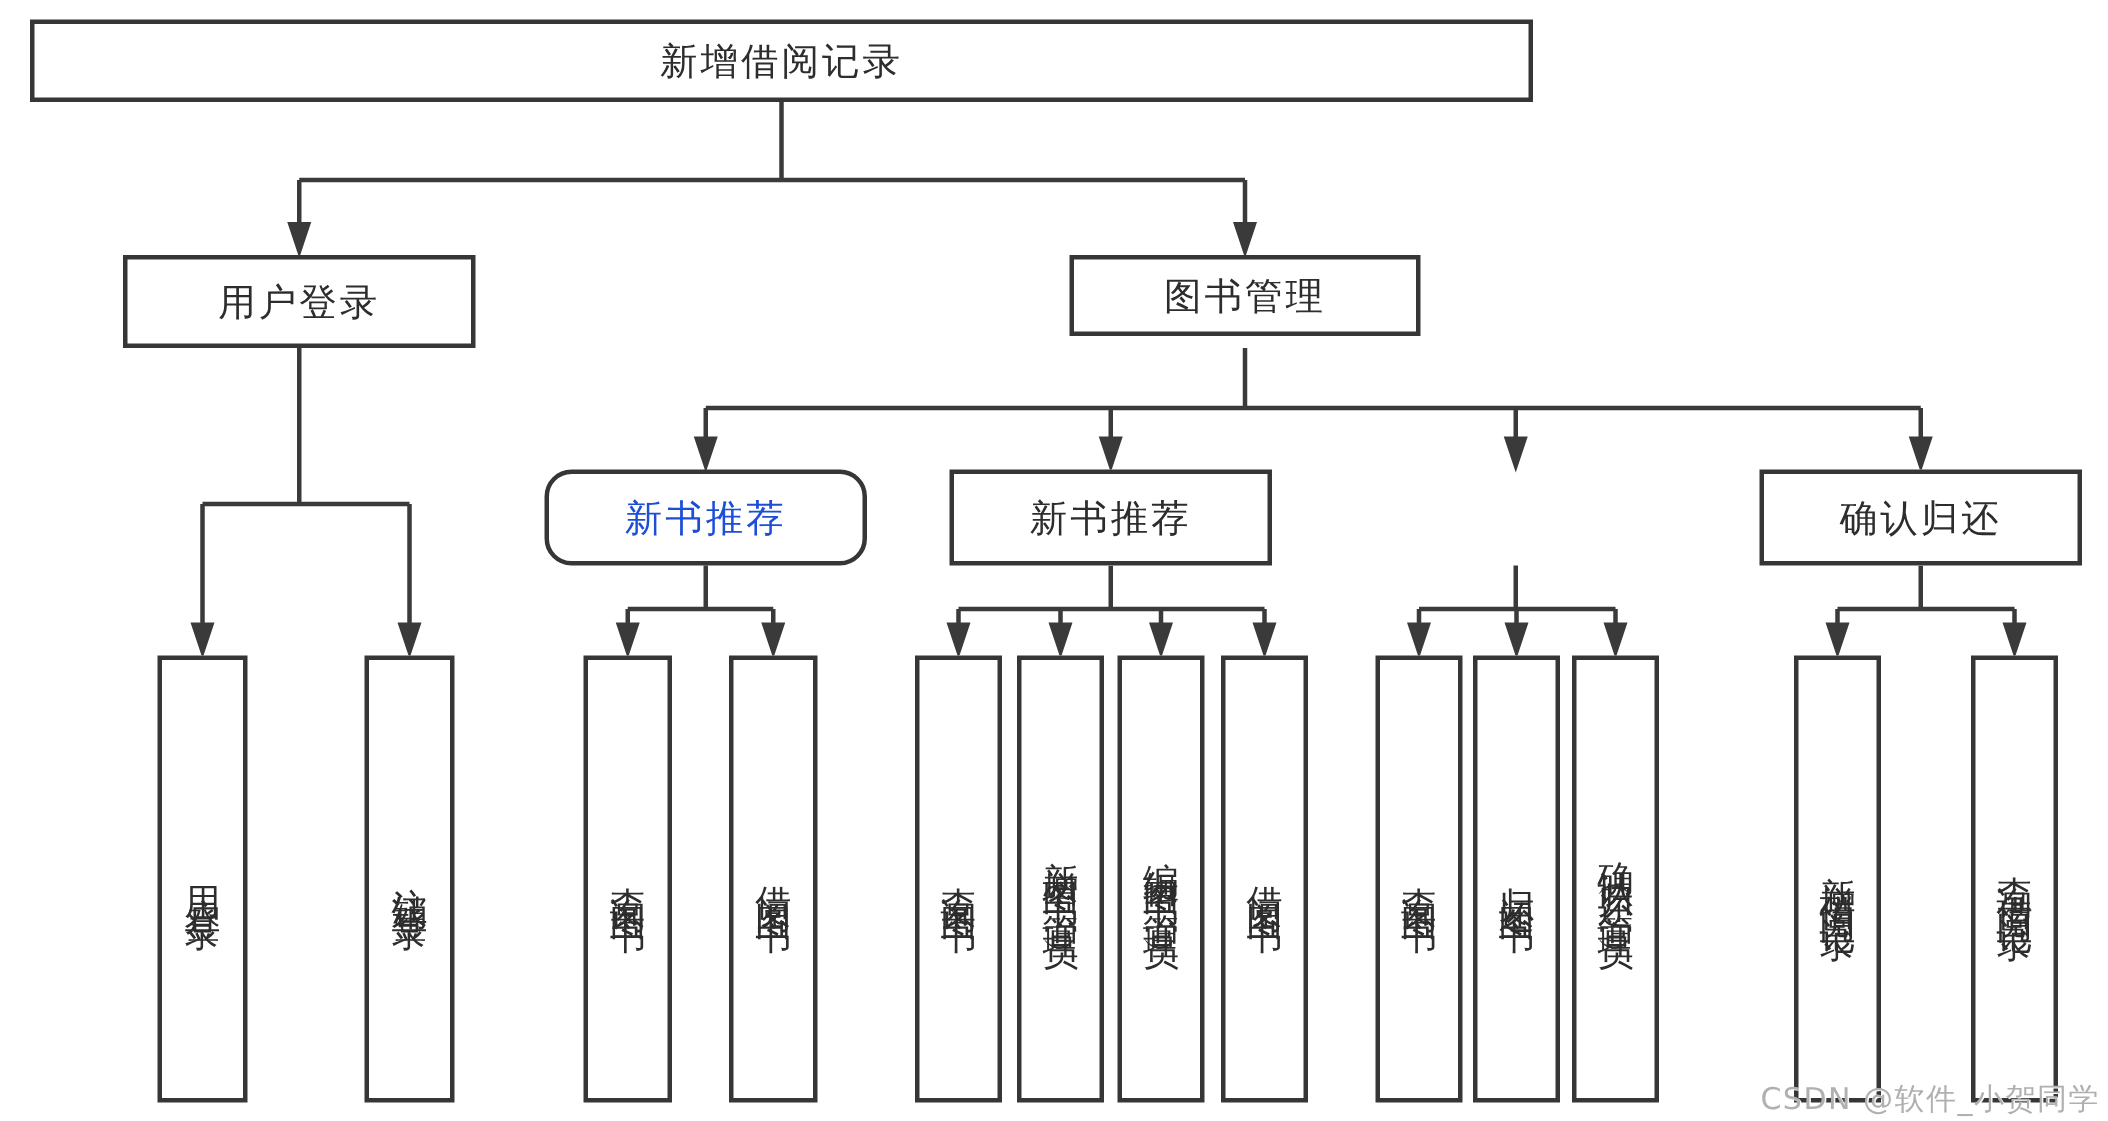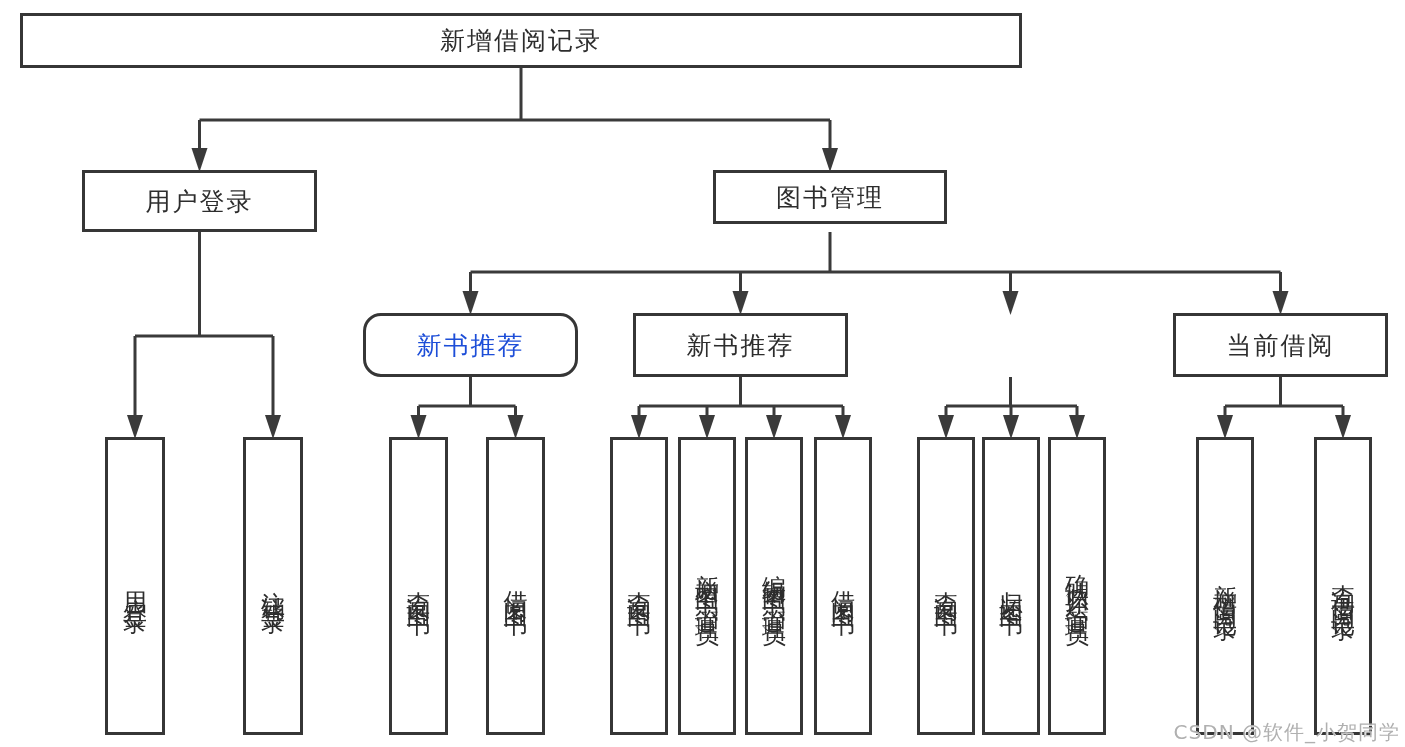--- a/index.html
+++ b/index.html
@@ -64,21 +64,21 @@
     <div class="node horizontal" style="left: 713px; top: 170px; width: 234px; height: 54px; border-color: rgb(54, 54, 54); color: rgb(45, 45, 45);">
       <span class="lbl">图书管理</span>
     </div>
     <div class="node horizontal" style="left: 363px; top: 313px; width: 215px; height: 64px; border-color: rgb(54, 54, 54); color: #1d4ed8; border-radius: 18px;">
       <span class="lbl">新书推荐</span>
     </div>
     <div class="node horizontal" style="left: 633px; top: 313px; width: 215px; height: 64px; border-color: rgb(54, 54, 54); color: rgb(45, 45, 45);">
       <span class="lbl">新书推荐</span>
     </div>
     <div class="node horizontal" style="left: 1173px; top: 313px; width: 215px; height: 64px; border-color: rgb(54, 54, 54); color: rgb(45, 45, 45);">
-      <span class="lbl">当前借阅</span>
+      <span class="lbl">确认归还</span>
     </div>
     <div class="node vertical" style="left: 105px; top: 437px; width: 60px; height: 298px; border-color: rgb(54, 54, 54); color: rgb(45, 45, 45);">
       <span class="lbl">用户登录</span>
     </div>
     <div class="node vertical" style="left: 243px; top: 437px; width: 60px; height: 298px; border-color: rgb(54, 54, 54); color: rgb(45, 45, 45);">
       <span class="lbl">注销登录</span>
     </div>
     <div class="node vertical" style="left: 389px; top: 437px; width: 59px; height: 298px; border-color: rgb(54, 54, 54); color: rgb(45, 45, 45);">
       <span class="lbl">查询图书</span>
     </div>

